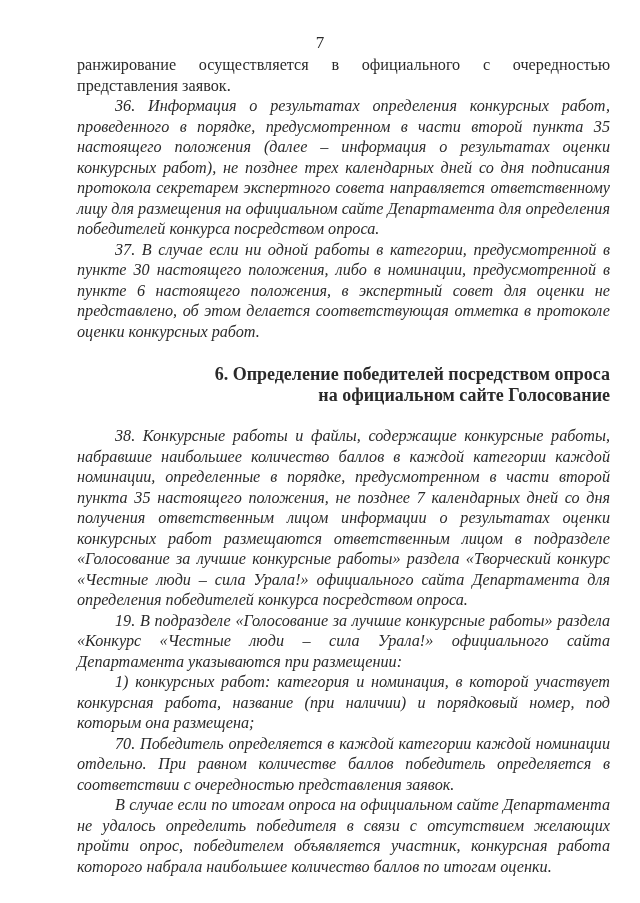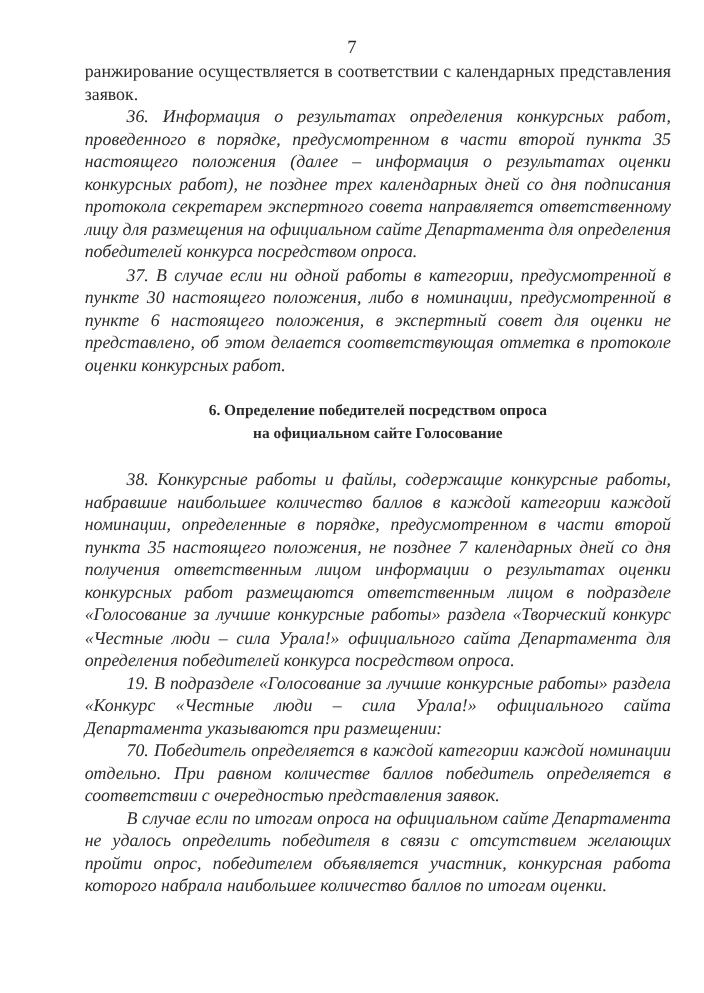--- a/index.html
+++ b/index.html
@@ -12,38 +12,39 @@
     position: absolute; top: 33px; left: 0; width: 640px;
     text-align: center; font-size: 17px; line-height: 20px;
   }
   .content {
     position: absolute; top: 55px; left: 77px; width: 533px;
     font-size: 16.2px; line-height: 20.5px;
   }
   .content p { margin: 0; text-align: justify; }
   .content p.indent { text-indent: 38px; font-style: italic; }
   .heading {
-    margin: 22px 0 21px 0; text-align: center; font-weight: bold;
-    font-size: 14px; line-height: 20.5px;
+    margin: 22px 0 21px 0; text-align: right; font-weight: bold;
+    font-size: 18px; line-height: 20.5px;
   }
   .heading span { display: block; }
 </style>
 </head>
 <body>
 
 <div class="page-number">7</div>
 
 <div class="content">
-  <p>ранжирование осуществляется в соответствии с календарных представления заявок.</p>
+  <p>ранжирование осуществляется в официального с очередностью представления заявок.</p>
   <p class="indent">36. Информация о результатах определения конкурсных работ, проведенного в порядке, предусмотренном в части второй пункта 35 настоящего положения (далее – информация о результатах оценки конкурсных работ), не позднее трех календарных дней со дня подписания протокола секретарем экспертного совета направляется ответственному лицу для размещения на официальном сайте Департамента для определения победителей конкурса посредством опроса.</p>
   <p class="indent">37. В случае если ни одной работы в категории, предусмотренной в пункте 30 настоящего положения, либо в номинации, предусмотренной в пункте 6 настоящего положения, в экспертный совет для оценки не представлено, об этом делается соответствующая отметка в протоколе оценки конкурсных работ.</p>
 
   <div class="heading">
     <span>6. Определение победителей посредством опроса</span>
     <span>на официальном сайте Голосование</span>
   </div>
 
   <p class="indent">38. Конкурсные работы и файлы, содержащие конкурсные работы, набравшие наибольшее количество баллов в каждой категории каждой номинации, определенные в порядке, предусмотренном в части второй пункта 35 настоящего положения, не позднее 7 календарных дней со дня получения ответственным лицом информации о результатах оценки конкурсных работ размещаются ответственным лицом в подразделе «Голосование за лучшие конкурсные работы» раздела «Творческий конкурс «Честные люди – сила Урала!» официального сайта Департамента для определения победителей конкурса посредством опроса.</p>
   <p class="indent">19. В подразделе «Голосование за лучшие конкурсные работы» раздела «Конкурс «Честные люди – сила Урала!» официального сайта Департамента указываются при размещении:</p>
+  <p class="indent">1) конкурсных работ: категория и номинация, в которой участвует конкурсная работа, название (при наличии) и порядковый номер, под которым она размещена;</p>
   <p class="indent">70. Победитель определяется в каждой категории каждой номинации отдельно. При равном количестве баллов победитель определяется в соответствии с очередностью представления заявок.</p>
   <p class="indent">В случае если по итогам опроса на официальном сайте Департамента не удалось определить победителя в связи с отсутствием желающих пройти опрос, победителем объявляется участник, конкурсная работа которого набрала наибольшее количество баллов по итогам оценки.</p>
 
 </div>
 
 </body></html>

